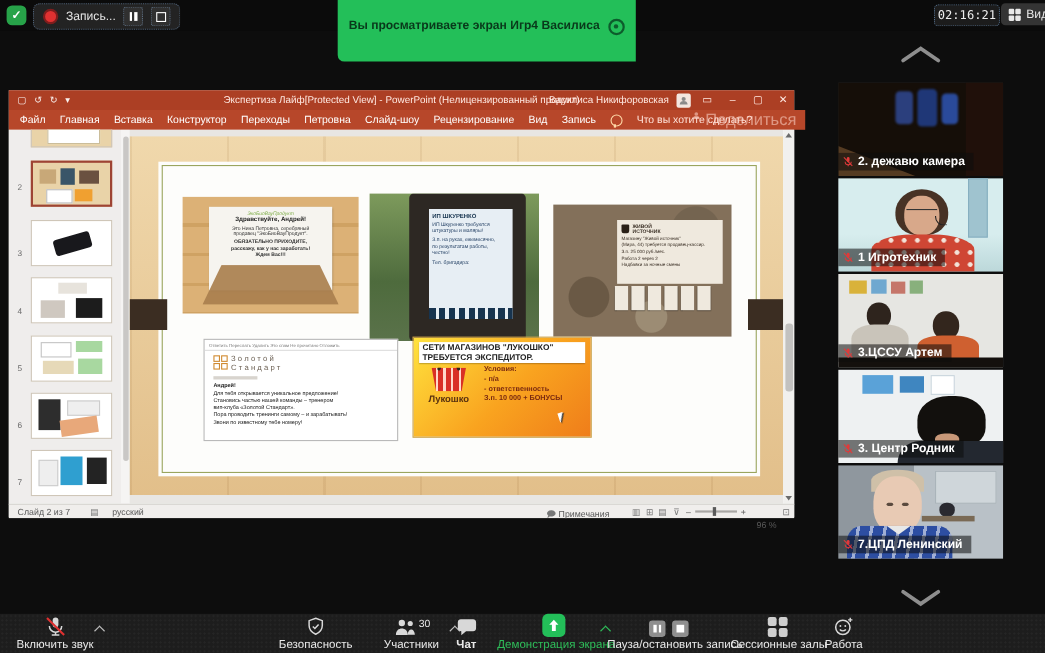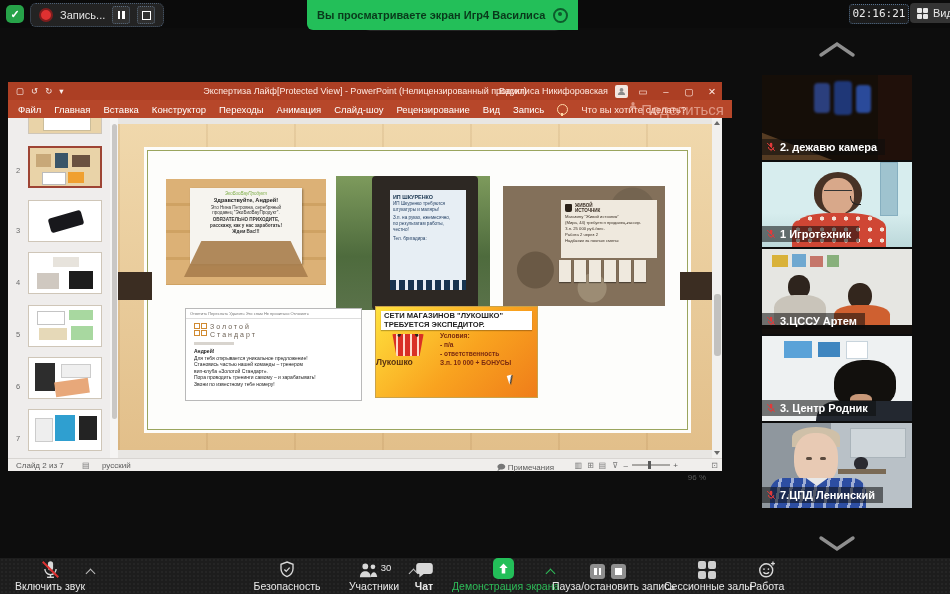--- a/index.html
+++ b/index.html
@@ -14,21 +14,21 @@
            display:flex;align-items:center;gap:7px;padding:0 8px;}
   .recdot{width:10px;height:10px;border-radius:50%;background:#e03131;border:2px solid #7e1d1d;}
   #recpill .lbl{color:#e3e3e3;font-size:11px;}
   .recbtn{width:16px;height:16px;border:1px dotted #5a6c80;border-radius:3px;background:#303030;
           display:flex;align-items:center;justify-content:center;gap:2px;}
   .pbar{width:2.5px;height:8px;background:#fff;}
   .sqr{width:7px;height:7px;border:1.5px solid #fff;}
   #speaktip{left:360px;top:11px;width:205px;height:20px;background:#242424;border-radius:10px;
             color:#cfcfcf;font-size:10.5px;line-height:20px;text-align:center;overflow:hidden;z-index:1;}
   #banner{left:307px;top:0;height:22px;background:#23BF59;border-radius:0 0 0 6px;display:flex;
-          align-items:center;gap:8px;padding:4px 10px;z-index:2;}
+          align-items:flex-start;gap:8px;padding:17px 10px;z-index:2;}
   #banner .lbl{color:#09391b;font-size:11px;font-weight:bold;}
   #bannerdot{width:11px;height:11px;border-radius:50%;border:2px solid #0d5c2c;position:relative;}
   #bannerdot::after{content:"";position:absolute;left:2.5px;top:2.5px;width:4px;height:4px;border-radius:50%;background:#0d5c2c;}
   #viewset{left:546px;top:0;height:22px;background:#2e2e2e;border-radius:0 0 6px 0;display:flex;
            align-items:center;gap:6px;padding:0 10px;z-index:2;color:#d6d6d6;font-size:11px;}
   .chv{width:6px;height:6px;border-left:1.6px solid #bdbdbd;border-top:1.6px solid #bdbdbd;display:inline-block;}
   .chv.down{transform:rotate(225deg);margin-top:-3px;}
   .chv.up{transform:rotate(45deg);margin-top:3px;}
   #timer{left:849px;top:4px;width:58px;height:18px;border:1px dotted #55718f;border-radius:4px;background:#1c1c1c;
          color:#ededed;font-size:11px;text-align:center;line-height:18px;font-family:"DejaVu Sans Mono",monospace;}
@@ -113,21 +113,21 @@
   #ad4 .bname{font-size:7px;letter-spacing:2px;color:#6b5f52;line-height:1.15;}
   #ad4 .meta{width:40px;height:3px;background:#d8d4ce;margin:3px 0 3px 8px;}
   #ad4 .s{font-size:5px;color:#222;margin-left:8px;line-height:1.32;}
   #ad4 .b{font-weight:bold;}
   
   #ad5{left:257px;top:182px;width:163px;height:92px;border:1px solid #caa24a;
        background:linear-gradient(135deg,#ffe23d,#f9a31f 55%,#ef7d1a);}
   #ad5 .hd{background:#fff;margin:4px 5px 2px;padding:1px 3px;font-size:7.6px;font-weight:bold;color:#222;
            line-height:1.12;box-shadow:0 1px 1px rgba(0,0,0,.25);}
   #ad5 .row{display:flex;margin-top:2px;}
-  #ad5 .bk{width:64px;}
+  #ad5 .bk{width:64px;text-align:center;}
   .basket{width:34px;height:22px;margin:2px auto 0;background:#d93025;border-radius:3px;
           clip-path:polygon(4% 0,96% 0,84% 100%,16% 100%);position:relative;
           background-image:repeating-linear-gradient(90deg,transparent 0 5px,#ffd9c9 5px 7px);}
   .handle{position:absolute;width:3px;height:12px;background:#2a241e;top:-9px;border-radius:2px;}
   #ad5 .bklabel{font-size:8.6px;font-weight:bold;color:#5a3210;margin-top:1px;}
   #ad5 .cond{font-size:6.6px;color:#7a2a10;font-weight:bold;line-height:1.35;}
   .cursor{position:absolute;width:0;height:0;border-left:5px solid #fff;border-bottom:9px solid transparent;
           filter:drop-shadow(1px 1px 0 #333);transform:rotate(-18deg);}
   
   #vscroll{left:704px;top:36px;width:10px;height:340px;background:#f1f0ee;}
@@ -217,21 +217,21 @@
         <span class="winbtn">✕</span>
       </div>
     </div>
 
     <div id="ppt-tabs" class="abs">
       <span class="tab">Файл</span>
       <span class="tab">Главная</span>
       <span class="tab">Вставка</span>
       <span class="tab">Конструктор</span>
       <span class="tab">Переходы</span>
-      <span class="tab">Анимация</span>
+      <span class="tab">Петровна</span>
       <span class="tab">Слайд-шоу</span>
       <span class="tab">Рецензирование</span>
       <span class="tab">Вид</span>
       <span class="tab">Запись</span>
       <span class="bulb"></span>
       <span>Что вы хотите сделать?</span>
       <span id="shareFaint">
         <svg width="8" height="8" viewBox="0 0 10 10">
             <circle cx="5" cy="3.3" r="2.1" fill="#ffd9ce"></circle>
             <path d="M1,9 c0,-2.6 2,-3.6 4,-3.6 s4,1 4,3.6 z" fill="#ffd9ce"></path>

